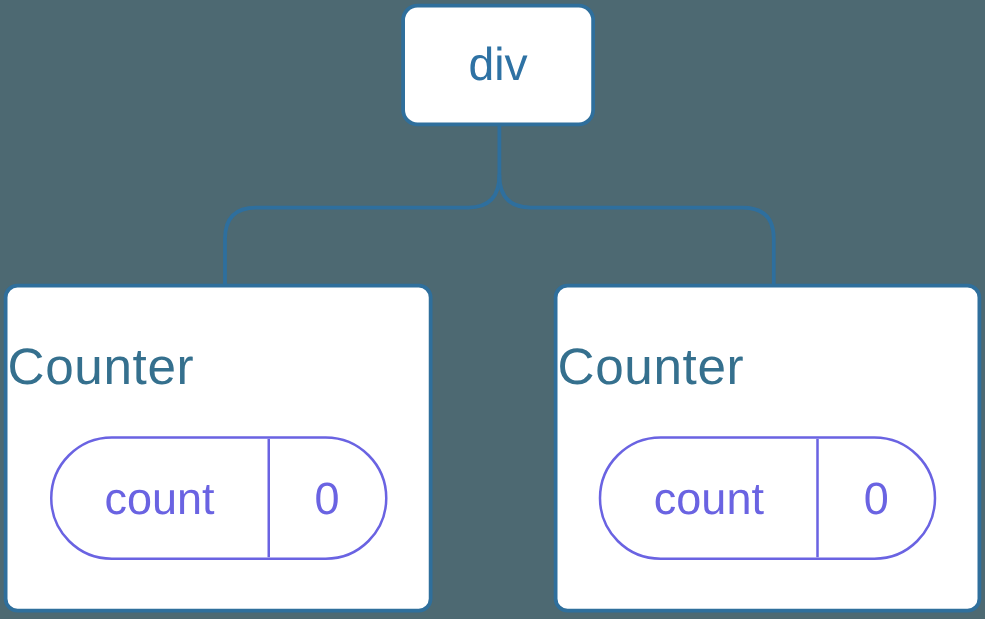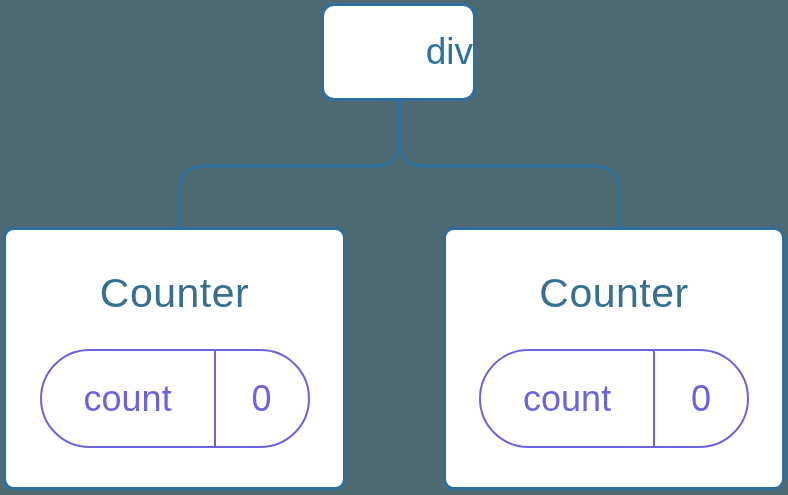--- a/index.html
+++ b/index.html
@@ -38,39 +38,38 @@
   }
   .root-node {
     position: absolute;
     left: 321px; top: 3px;
     width: 155px; height: 98px;
     background: var(--node-fill);
     border: 3px solid var(--node-border);
     border-radius: 13px;
     display: flex;
     align-items: center;
-    justify-content: flex-end;
+    justify-content: center;
     font-size: 37px;
     color: var(--root-text);
   }
   .counter-card {
     position: absolute;
     top: 227px;
     height: 263px;
     background: var(--node-fill);
     border: 3px solid var(--node-border);
     border-radius: 11px;
   }
   .counter-card.left  { left: 3px;   width: 343px; }
   .counter-card.right { left: 443px; width: 342px; }
   .component-title {
     position: absolute;
     left: 0; right: 0;
     top: 40px;
-    text-align: center;
     font-size: 41px;
     font-weight: 500;
     color: var(--component-text);
     letter-spacing: 0.5px;
   }
   .state-pill {
     position: absolute;
     left: 50%;
     top: 119px;
     transform: translateX(-50%);

